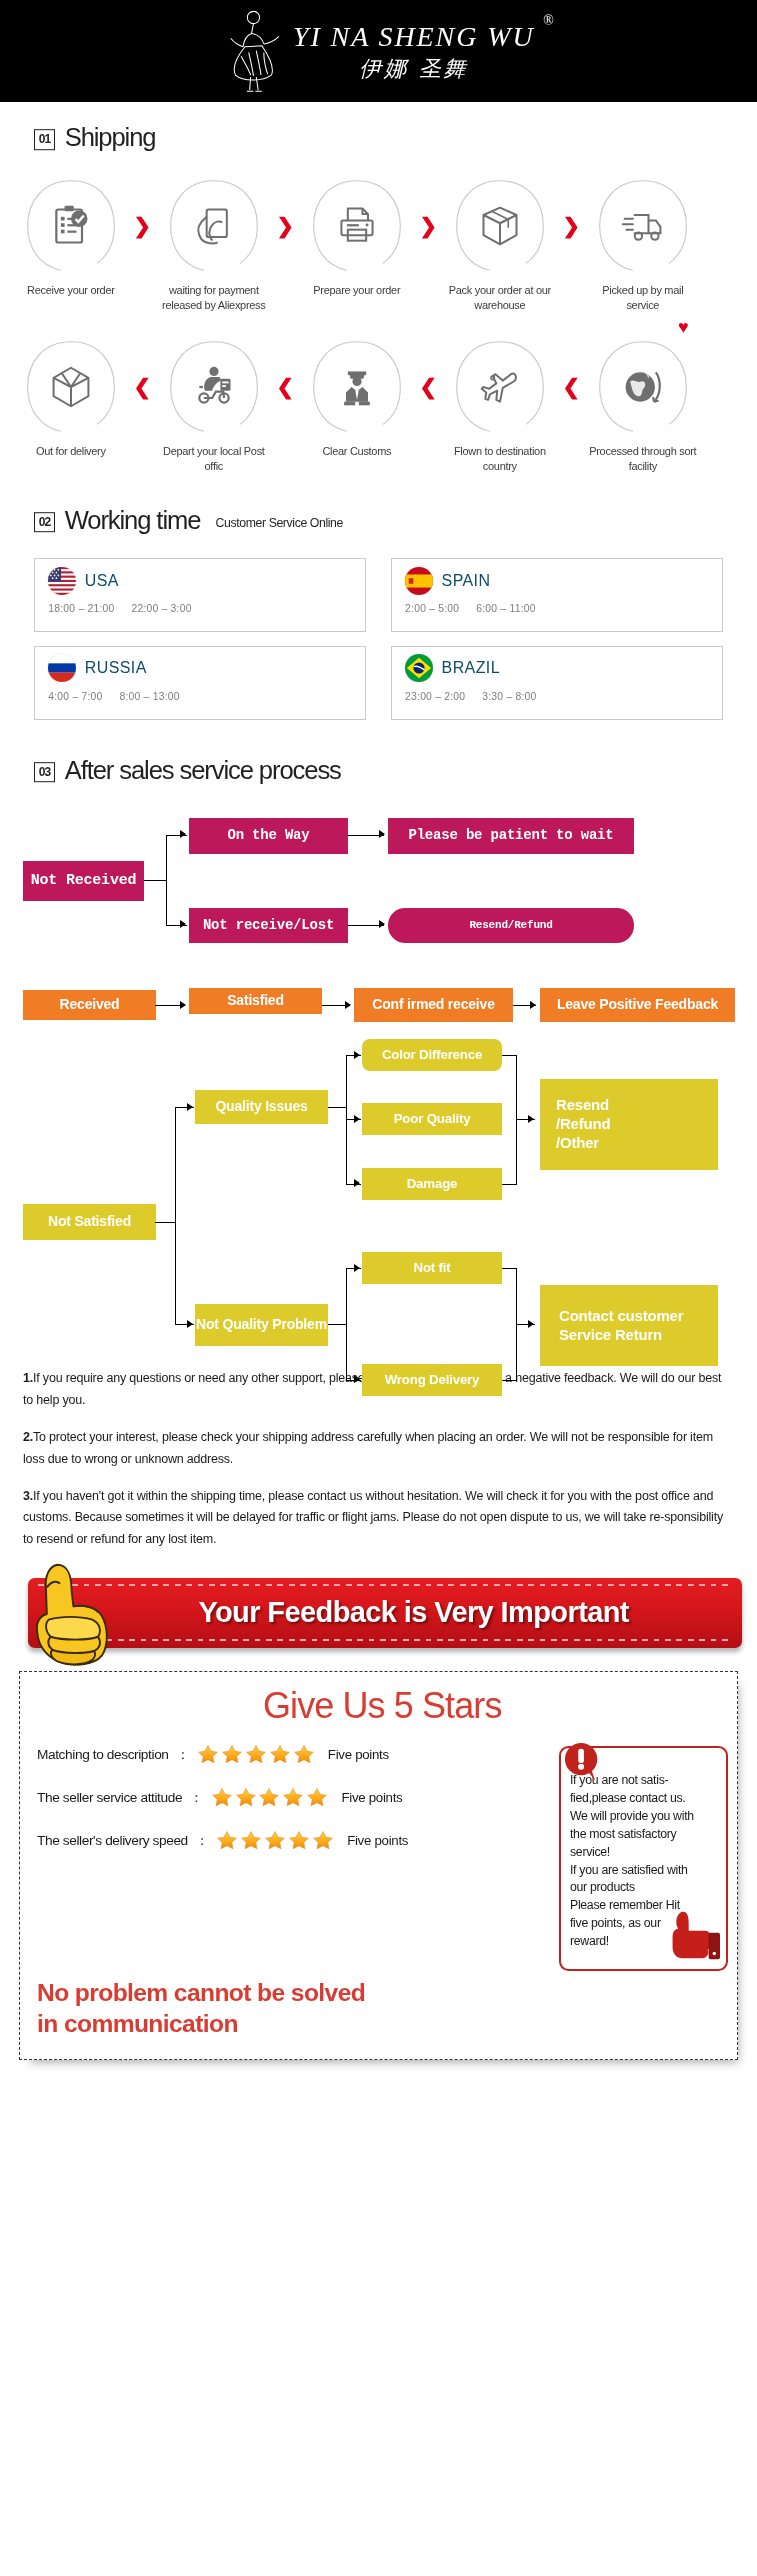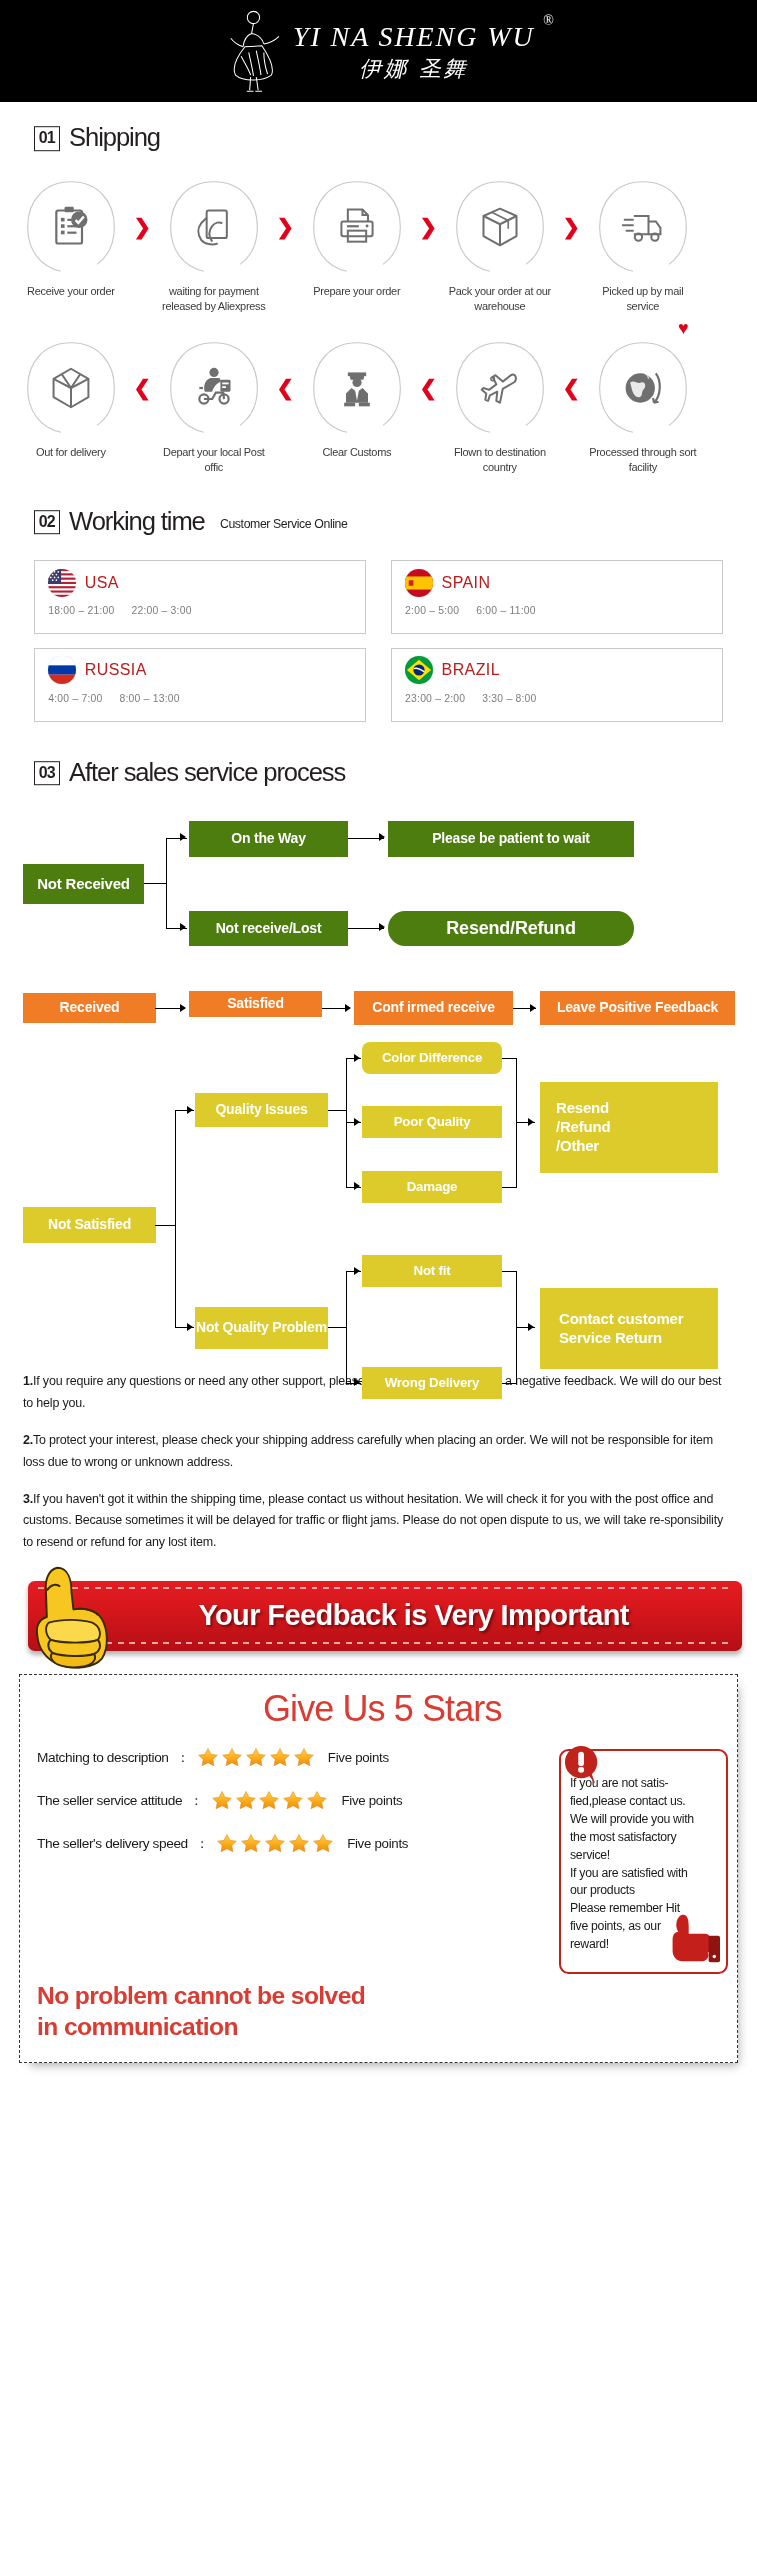--- a/index.html
+++ b/index.html
@@ -48,21 +48,21 @@
 
   
   .sec-head {
     display: flex;
     align-items: baseline;
     gap: 9.5px;
     padding: 0 34px;
   }
   .sec-num {
     border: 1.9px solid #231f20;
-    font-size: 16px;
+    font-size: 12px;
     font-weight: 700;
     line-height: 1;
     padding: 2.8px 3.8px 3.8px;
     letter-spacing: -0.9px;
     transform: translateY(-2.8px);
   }
   .sec-title {
     font-size: 25.6px;
     letter-spacing: -1.1px;
     font-weight: 400;
@@ -131,21 +131,21 @@
   }
   .wt-top { display:flex; align-items:center; gap:8.5px; }
   .flag {
     width: 28px; height: 28px; border-radius: 50%;
     overflow: hidden; flex: none;
     box-shadow: 0 0 0.9px rgba(0,0,0,.35);
   }
   .wt-country {
     font-size: 16px;
     letter-spacing: 0.4px;
-    color: #b91c1c;
+    color: #0c4a6e;
   }
   .wt-hours {
     margin-top: 8.5px;
     font-size: 10.4px;
     color: #7d7d7d;
     display: flex;
     gap: 17px;
     letter-spacing: 0.2px;
   }
 
@@ -156,21 +156,21 @@
     color: #fff;
     display: flex;
     align-items: center;
     justify-content: center;
     flex-direction: column;
     text-align: center;
     font-weight: 700;
     letter-spacing: -0.2px;
     line-height: 1.25;
   }
-  .red  { background: #4d7c0f; }
+  .red  { background: #be185d; font-family: Liberation Mono, monospace; }
   .orange { background: #f07c26; }
   .yellow { background: #ddcb2c; }
   .ln { position:absolute; background:#000; }
   .hln { height: 1.4px; }
   .vln { width: 1.4px; }
   .arrow-h {
     position: absolute;
     width: 0; height: 0;
     border-top: 4.3px solid transparent;
     border-bottom: 4.3px solid transparent;
@@ -616,21 +616,21 @@
   <div class="arrow-h" style="left:180px;top:110px;"></div>
 
   <div class="fbox red" style="left:189px;top:7.6px;width:159px;height:36px;font-size:14px;">On the Way</div>
   <div class="ln hln" style="left:348px;top:24.6px;width:36px;"></div>
   <div class="arrow-h" style="left:379px;top:20.4px;"></div>
   <div class="fbox red" style="left:388px;top:7.6px;width:246px;height:36px;font-size:14px;">Please be patient to wait</div>
 
   <div class="fbox red" style="left:189px;top:98px;width:159px;height:35px;font-size:14px;">Not receive/Lost</div>
   <div class="ln hln" style="left:348px;top:115px;width:36px;"></div>
   <div class="arrow-h" style="left:379px;top:110px;"></div>
-  <div class="fbox red" style="left:388px;top:98px;width:246px;height:35px;font-size:18px;border-radius:17px;">Resend/Refund</div>
+  <div class="fbox red" style="left:388px;top:98px;width:246px;height:35px;font-size:11px;border-radius:17px;">Resend/Refund</div>
 </div>
 
 <div class="flow" style="height:369px;margin-top:32px;">
 
   <div class="fbox orange" style="left:23px;top:5.7px;width:133px;height:30px;font-size:14px;">Received</div>
   <div class="ln hln" style="left:155px;top:21px;width:30px;"></div>
   <div class="arrow-h" style="left:180px;top:16.6px;"></div>
   <div class="fbox orange" style="left:189px;top:3.8px;width:133px;height:26px;font-size:14px;">Satisfied</div>
   <div class="ln hln" style="left:322px;top:21px;width:28px;"></div>
   <div class="arrow-h" style="left:345px;top:16.6px;"></div>

